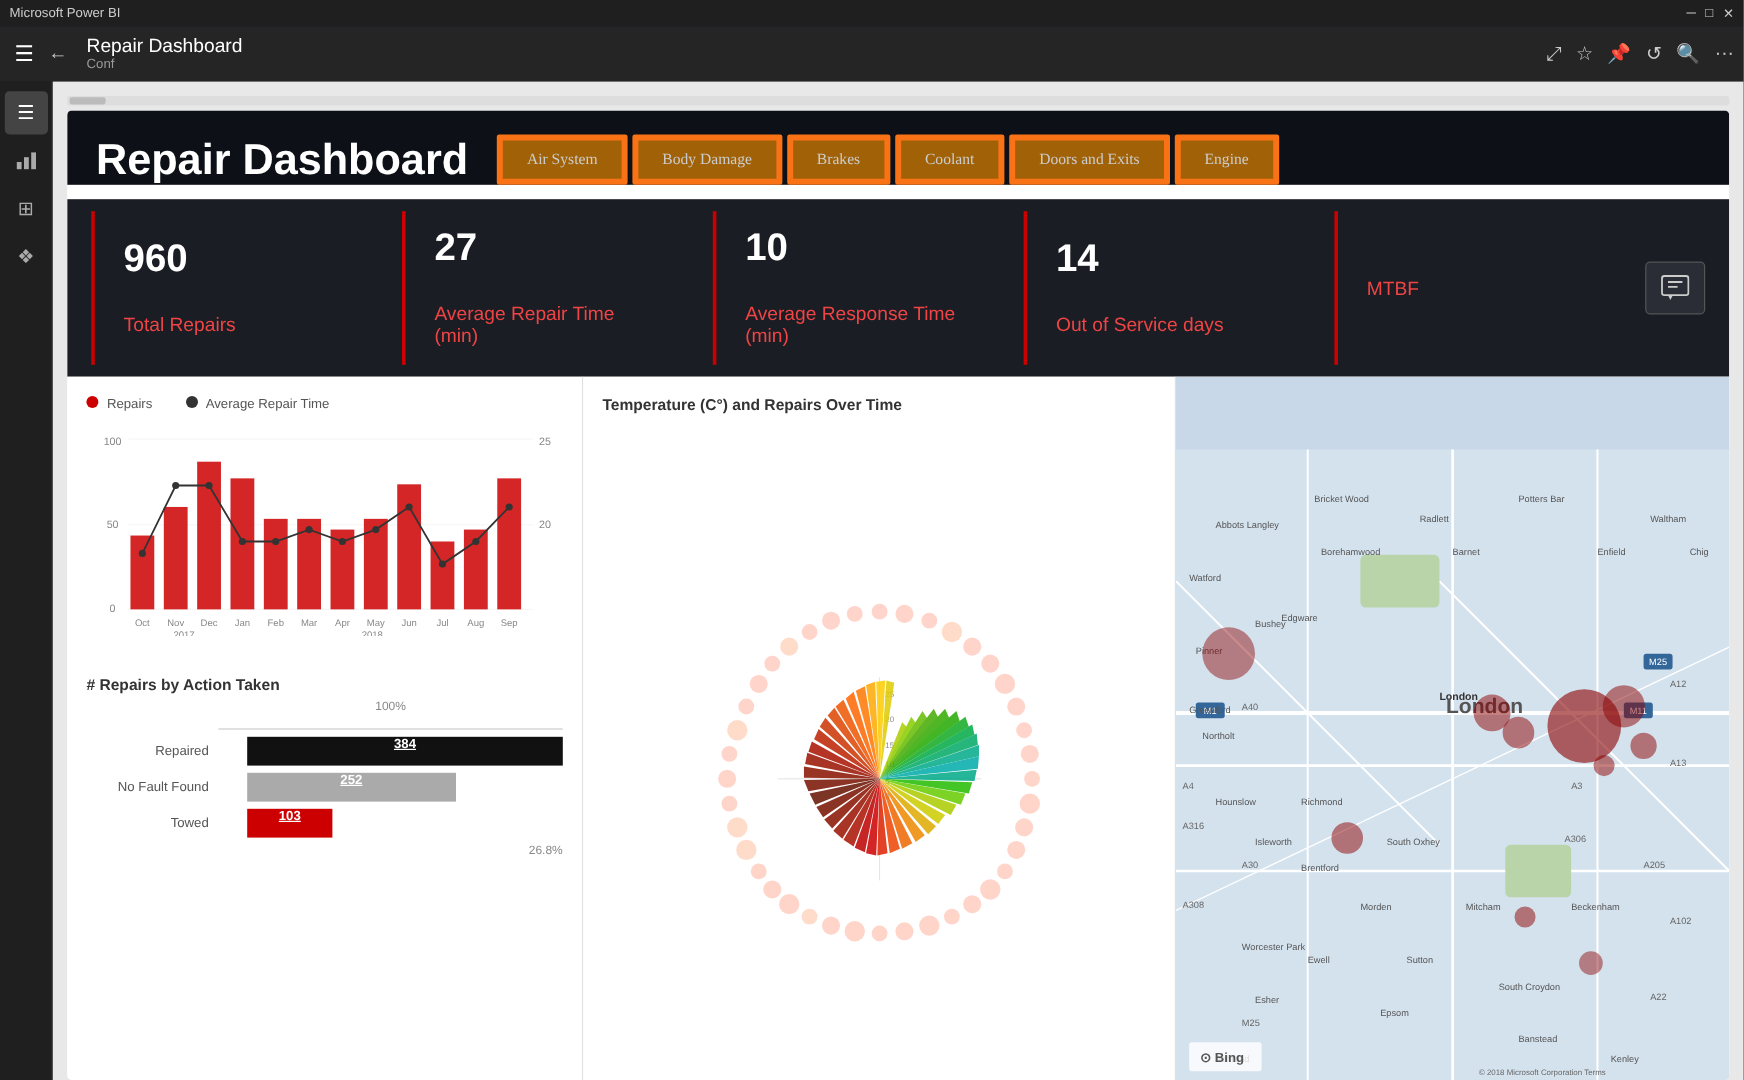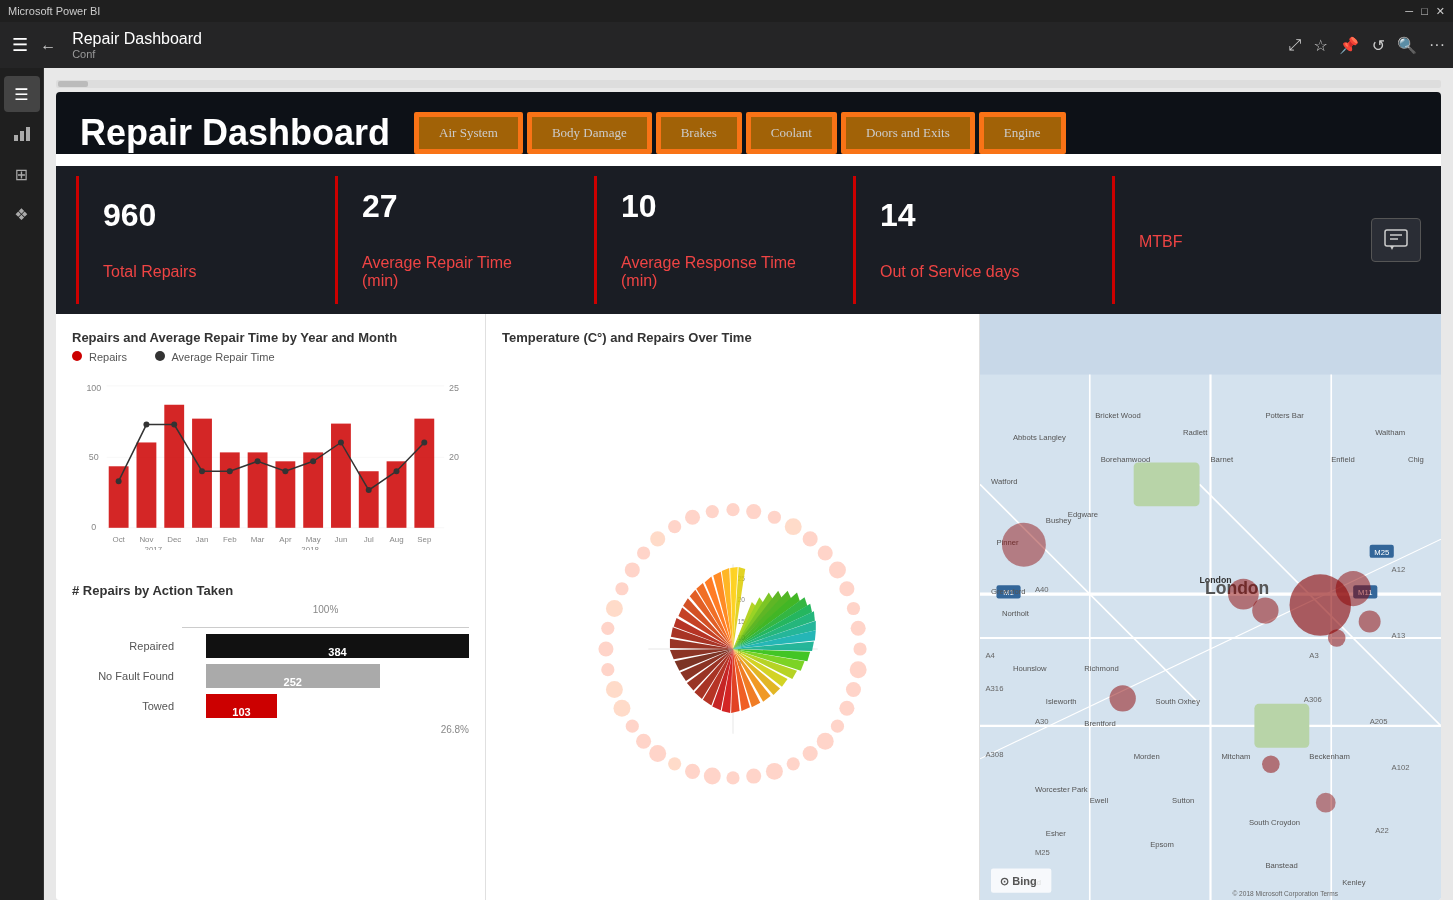--- a/index.html
+++ b/index.html
@@ -164,22 +164,22 @@
       display: flex;
       align-items: center;
       margin: 6px 0;
       font-size: 11px;
       gap: 24px;
     }
     .action-label { width: 110px; color: #555; text-align: right; padding-right: 8px; flex-shrink: 0; }
     .action-bar-wrap { flex: 1; position: relative; }
     .action-bar {
       height: 24px;
-      display: flex; align-items: flex-end; justify-content: center;
-      font-size: 11px; font-weight: 600; color: #fff;
+      display: flex; align-items: flex-start; justify-content: center;
+      font-size: 11px; font-weight: 600; color: #fff; text-decoration: underline;
     }
 
     
     .middle-chart {
       flex: 1;
       padding: 16px;
       display: flex;
       flex-direction: column;
       background: #fff;
       border-right: 1px solid #e0e0e0;
@@ -304,21 +304,20 @@
               </svg>
           </div>
         </div>
       </div>
 
       <div class="charts-section">
 
         <div class="left-charts">
 
           <div>
-            <div class="chart-title">Repairs and Average Repair Time by Year and Month</div>
             <div class="chart-legend">
               <span>
                 <span class="legend-dot" style="background:#cc0000"></span>
                 <span>Repairs</span>
               </span>
               <span>
                 <span class="legend-dot" style="background:#333"></span>
                 <span>Average Repair Time</span>
               </span>
             </div>

